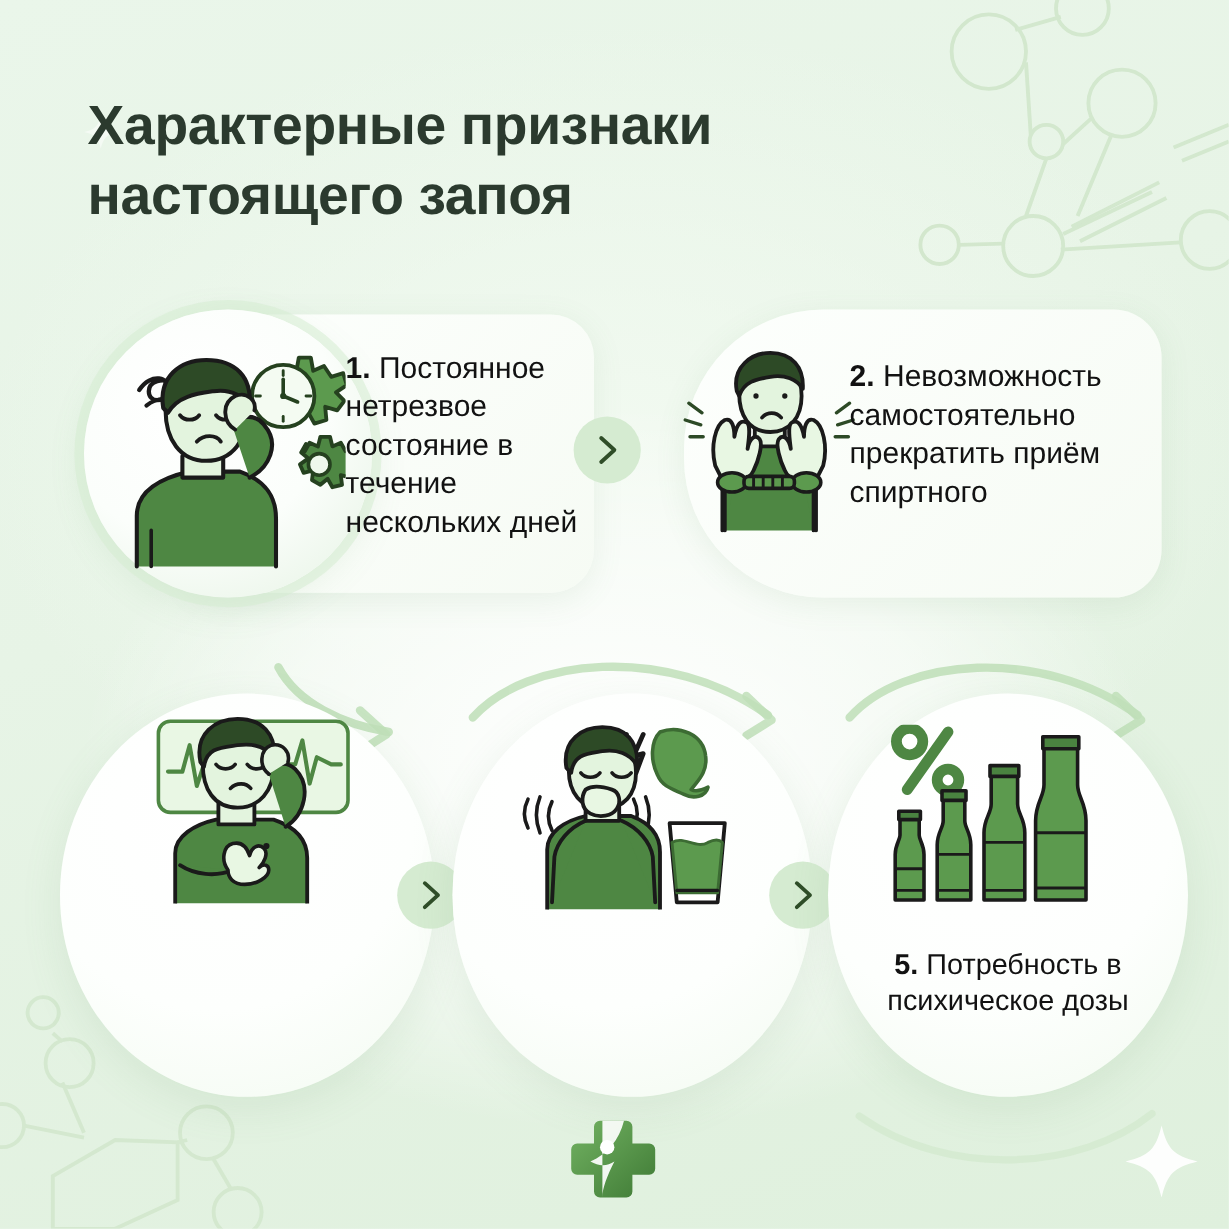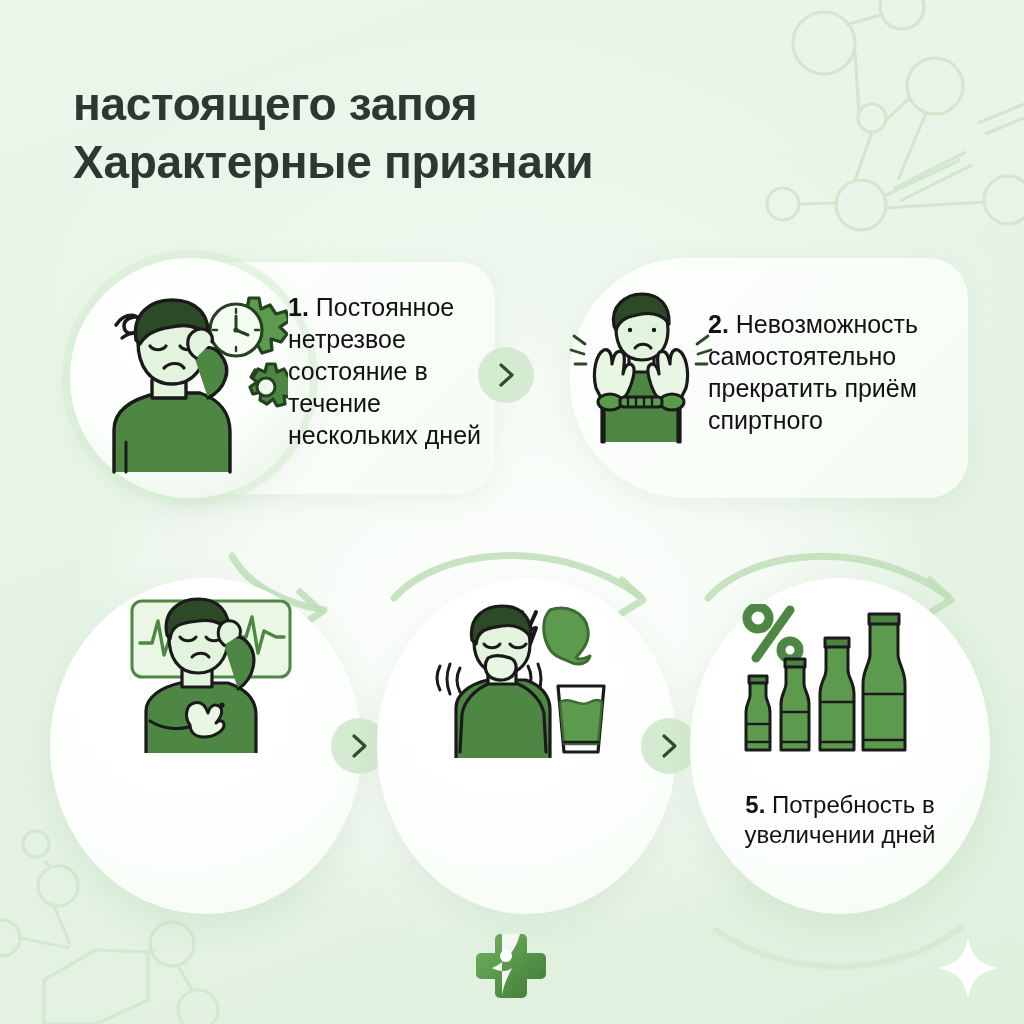--- a/index.html
+++ b/index.html
@@ -48,21 +48,21 @@
   .icon-box { position:absolute; }
   #card1-icon { left:92px; top:280px; width:196px; height:196px; }
   #card2-icon { left:566px; top:292px; width:150px; height:152px; }
 
   .card-text {
     position:absolute; font-size:25px; line-height:1.28;
     color:#121212; font-weight:500;
   }
   .card-text b { font-weight:bold; }
   #card1-text { left:288px; top:291px; width:205px; }
-  #card2-text { left:708px; top:308px; width:262px; }
+  #card2-text { left:708px; top:298px; width:262px; }
 
   
   .chev {
     position:absolute; width:56px; height:56px; border-radius:50%;
     background:#d5ebd1; display:flex; align-items:center; justify-content:center;
   }
   #chev-1 { left:478px; top:347px; }
   #chev-2 { left:331px; top:718px; }
   #chev-3 { left:641px; top:718px; }
   .chev svg { display:block; }
@@ -162,22 +162,22 @@
 
     <g fill="#ffffff" opacity="0.92">
       <path d="M968,938 C973,958 978,963 998,968 C978,973 973,978 968,998 C963,978 958,973 938,968 C958,963 963,958 968,938 Z"></path>
     </g>
     <g fill="#ffffff" opacity="0.5">
       <path d="M84,96 C86,105 89,108 98,110 C89,112 86,115 84,124 C82,115 79,112 70,110 C79,108 82,105 84,96 Z"></path>
     </g>
   </svg>
 
   <div id="title">
+    <div>Характерные признаки</div>
     <div>настоящего запоя</div>
-    <div>Характерные признаки</div>
   </div>
 
   <div class="pill" id="card1-pill"></div>
   <div class="halo" id="card1-halo"></div>
   <div class="icon-box" id="card1-icon">
     <svg viewBox="0 0 196 196" width="196" height="196">
       <g fill="none" stroke="#1a1a1a" stroke-width="3.4" stroke-linecap="round" stroke-linejoin="round">
 
         <path d="M24,45 C34,30 50,34 48,46 C46,56 32,56 32,46 C32,38 44,34 52,40" stroke-width="3.6"></path>
         <path d="M30,58 C40,50 50,52 54,58" stroke-width="3.4"></path>
@@ -407,21 +407,21 @@
           <path d="M128,18 L128,50 C128,60 121,65 121,80 L121,146 L163,146 L163,80 C163,65 156,60 156,50 L156,18 Z" fill="#5c9a4e"></path>
           <rect x="127" y="10" width="30" height="10" fill="#4a8340"></rect>
           <line x1="121" y1="90" x2="163" y2="90" stroke="#1a1a1a" stroke-width="2.4"></line>
           <line x1="121" y1="136" x2="163" y2="136" stroke="#1a1a1a" stroke-width="2.4"></line>
         </g>
       </g>
     </svg>
   </div>
   <div class="circle-text" id="card5-text">
     <b>5.</b>
-    <span>Потребность в увеличении дней</span>
+    <span>Потребность в психическое дозы</span>
   </div>
 
   <div id="logo">
     <svg viewBox="0 0 78 74" width="78" height="74">
       <defs>
         <linearGradient id="lg1" x1="0" y1="0" x2="1" y2="1">
           <stop offset="0%" stop-color="#72b262"></stop>
           <stop offset="100%" stop-color="#3f7a35"></stop>
         </linearGradient>
       </defs>

